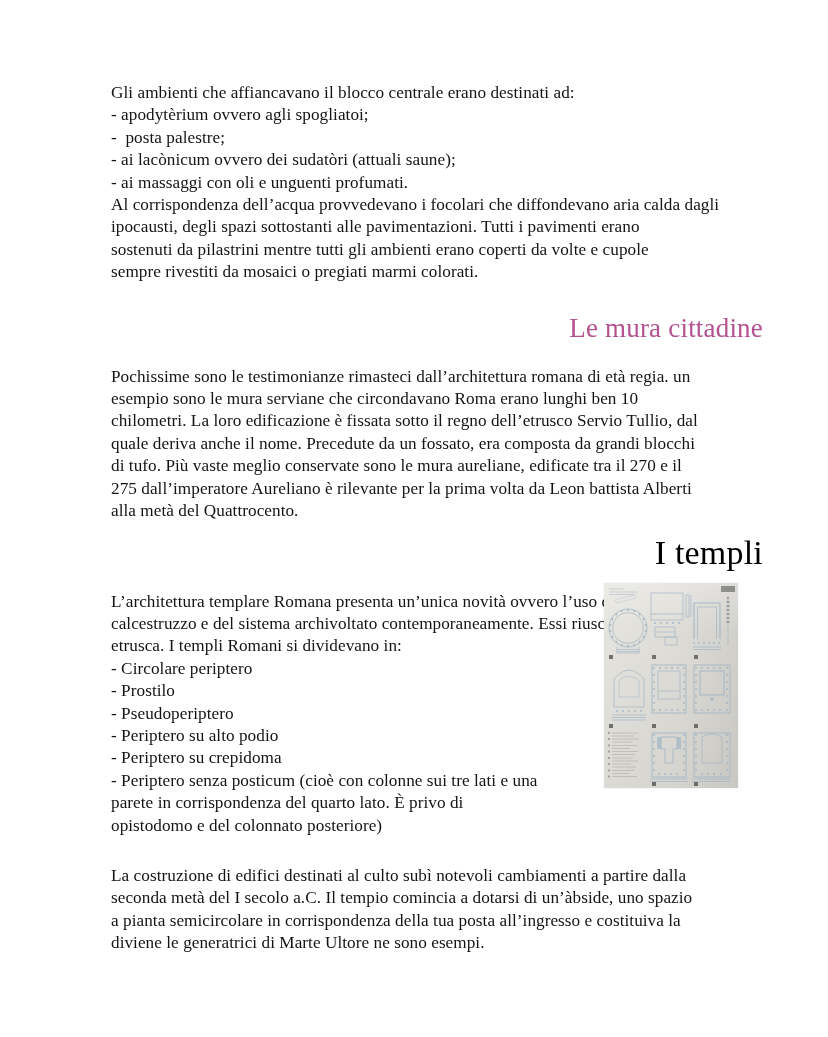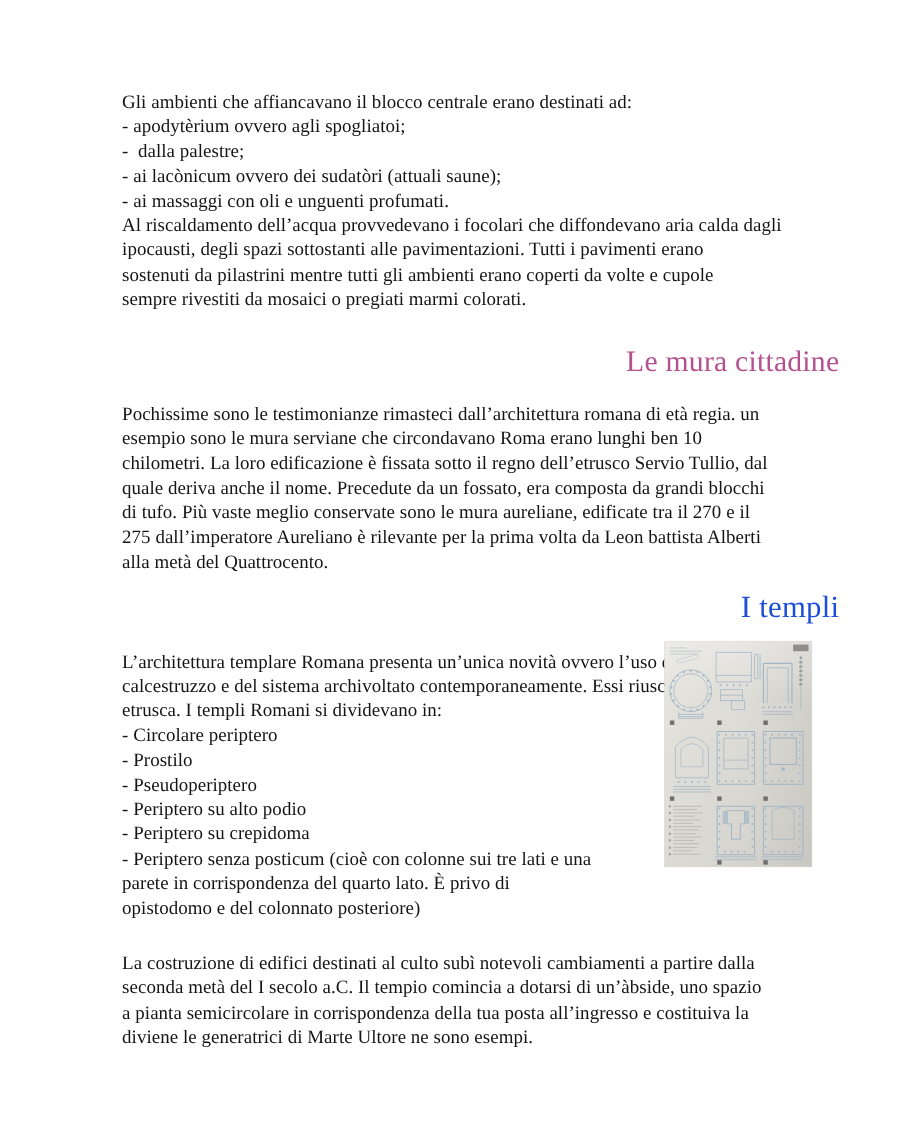--- a/index.html
+++ b/index.html
@@ -47,22 +47,22 @@
     font-size: 26.5px;
     line-height: 32px;
     letter-spacing: 0.2px;
     text-align: right;
   }
   h2.heading-mura {
     color: #b4528f;
     font-size: 27px;
   }
   h2.heading-templi {
-    color: #1d4ed8;
-    font-size: 28px;
+    color: #000000;
+    font-size: 34px;
   }
 
   .figure {
     position: absolute;
     left: 588px;
     top: 583px;
     width: 134px;
     height: 205px;
     background: #d8d6d0;
     overflow: hidden;
@@ -83,24 +83,24 @@
 </head>
 <body>
 
 <div class="page">
 
   <div class="content">
 
     <div class="para">
       <span class="ln">Gli ambienti che affiancavano il blocco centrale erano destinati ad:</span>
       <span class="ln">- apodytèrium ovvero agli spogliatoi;</span>
-      <span class="ln">-  dalla palestre;</span>
+      <span class="ln">-  posta palestre;</span>
       <span class="ln">- ai lacònicum ovvero dei sudatòri (attuali saune);</span>
       <span class="ln">- ai massaggi con oli e unguenti profumati.</span>
-      <span class="ln">Al riscaldamento dell’acqua provvedevano i focolari che diffondevano aria calda dagli</span>
+      <span class="ln">Al corrispondenza dell’acqua provvedevano i focolari che diffondevano aria calda dagli</span>
       <span class="ln">ipocausti, degli spazi sottostanti alle pavimentazioni. Tutti i pavimenti erano</span>
       <span class="ln">sostenuti da pilastrini mentre tutti gli ambienti erano coperti da volte e cupole</span>
       <span class="ln">sempre rivestiti da mosaici o pregiati marmi colorati.</span>
     </div>
 
     <div class="spacer-md"></div>
 
     <h2 class="heading heading-mura">Le mura cittadine</h2>
 
     <div class="spacer-sm"></div>

